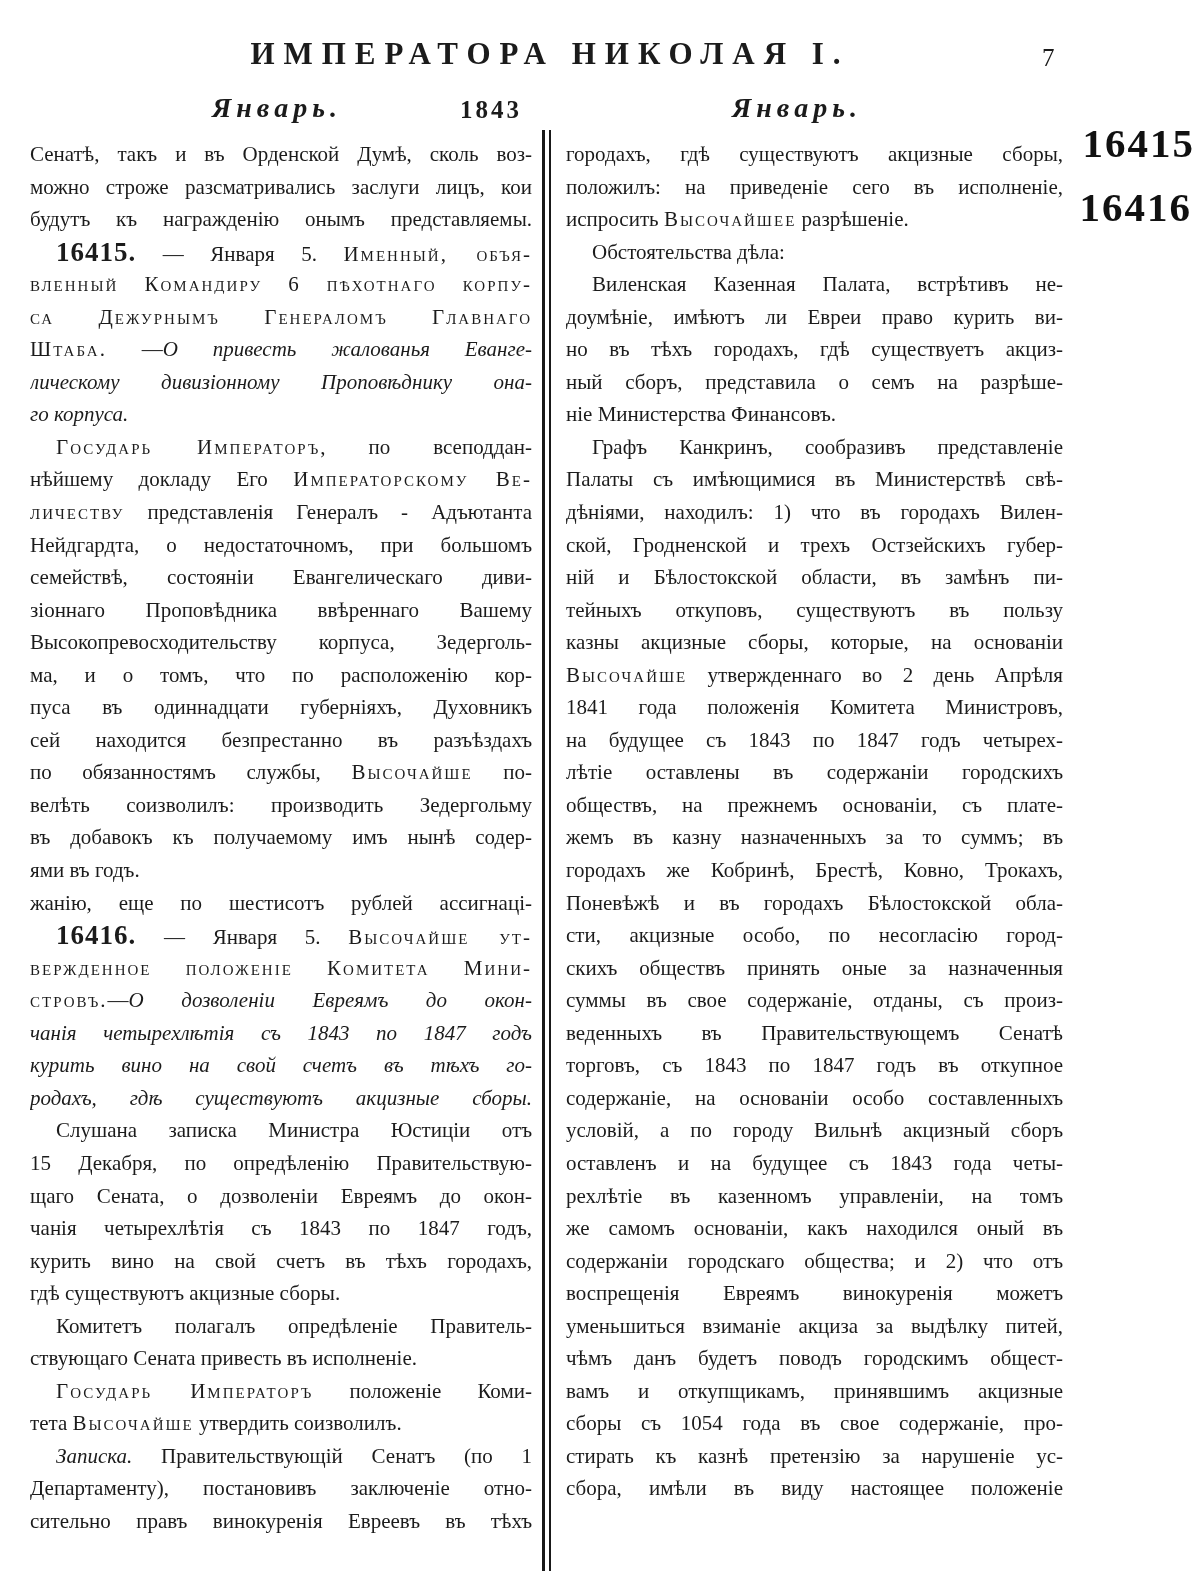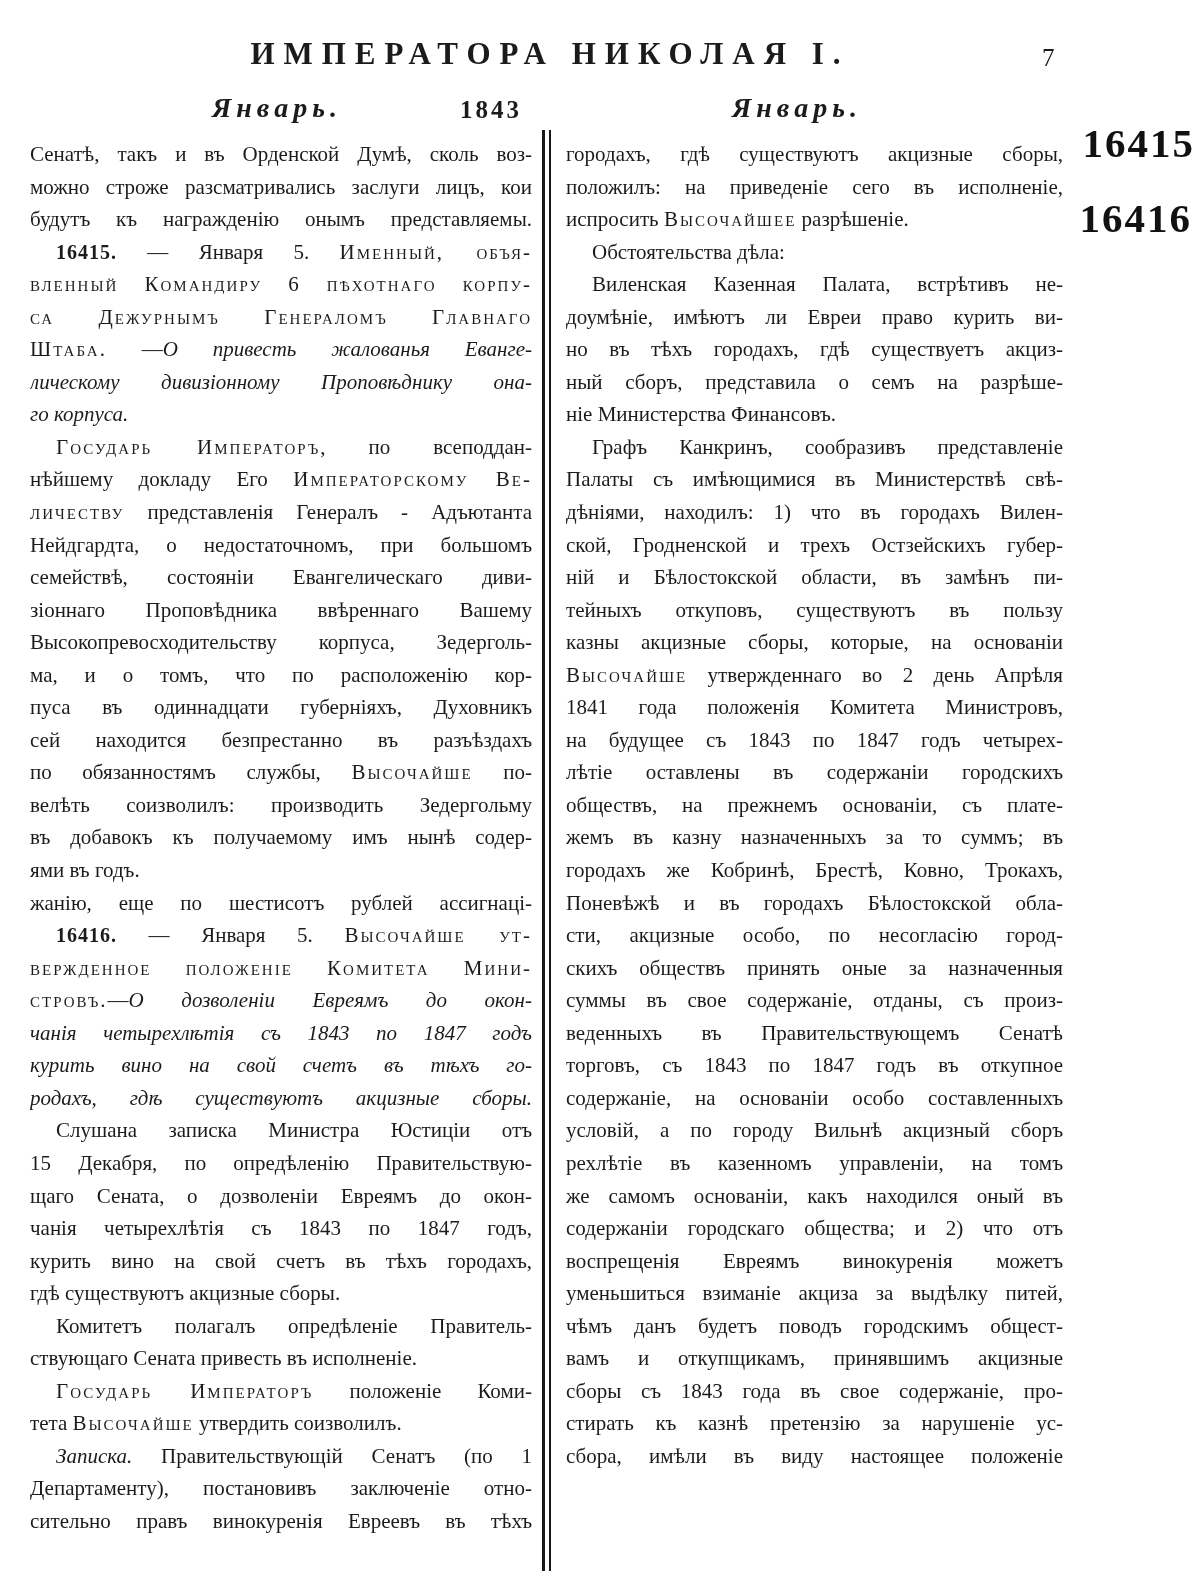--- a/index.html
+++ b/index.html
@@ -23,27 +23,27 @@
   .col-left{left:30px;width:502px;}
   .col-right{left:566px;width:497px;}
   .line{
     font-size:21px;line-height:32.55px;height:32.55px;overflow:hidden;
     text-align:justify;text-align-last:justify;white-space:nowrap;
   }
   .line.short{text-align-last:left;}
   .line.indent{text-indent:26px;}
   .sc{font-variant:small-caps;letter-spacing:2px;}
   .it{font-style:italic;}
-  .entry-num{font-weight:bold;font-size:20px;letter-spacing:1px;}
+  .entry-num{font-weight:bold;font-size:27px;letter-spacing:1px;}
   .margin-num{
     position:absolute;font-weight:bold;font-size:41px;letter-spacing:2px;
     line-height:1;color:#111;
   }
   .mn1{top:123px;right:5px;}
-  .mn2{top:198px;right:8px;}
+  .mn2{top:187px;right:8px;}
 </style>
 </head>
 <body>
 
 <div class="page">
 
   <div class="title">ИМПЕРАТОРА НИКОЛАЯ I.</div>
   <div class="pagenum">7</div>
 
   <div class="month-left">Январь.</div>
@@ -122,28 +122,29 @@
       <div class="line"><span>жемъ въ казну назначенныхъ за то суммъ; въ</span></div>
       <div class="line"><span>городахъ же Кобринѣ, Брестѣ, Ковно, Трокахъ,</span></div>
       <div class="line"><span>Поневѣжѣ и въ городахъ Бѣлостокской обла-</span></div>
       <div class="line"><span>сти, акцизные особо, по несогласію город-</span></div>
       <div class="line"><span>скихъ обществъ принять оные за назначенныя</span></div>
       <div class="line"><span>суммы въ свое содержаніе, отданы, съ произ-</span></div>
       <div class="line"><span>веденныхъ въ Правительствующемъ Сенатѣ</span></div>
       <div class="line"><span>торговъ, съ 1843 по 1847 годъ въ откупное</span></div>
       <div class="line"><span>содержаніе, на основаніи особо составленныхъ</span></div>
       <div class="line"><span>условій, а по городу Вильнѣ акцизный сборъ</span></div>
+      <div class="line"><span>оставленъ и на будущее съ 1843 года четы-</span></div>
       <div class="line"><span>рехлѣтіе въ казенномъ управленіи, на томъ</span></div>
       <div class="line"><span>же самомъ основаніи, какъ находился оный въ</span></div>
       <div class="line"><span>содержаніи городскаго общества; и 2) что отъ</span></div>
       <div class="line"><span>воспрещенія Евреямъ винокуренія можетъ</span></div>
       <div class="line"><span>уменьшиться взиманіе акциза за выдѣлку питей,</span></div>
       <div class="line"><span>чѣмъ данъ будетъ поводъ городскимъ общест-</span></div>
       <div class="line"><span>вамъ и откупщикамъ, принявшимъ акцизные</span></div>
-      <div class="line"><span>сборы съ 1843 года въ свое содержаніе, про-</span></div>
+      <div class="line"><span>сборы съ 1054 года въ свое содержаніе, про-</span></div>
       <div class="line"><span>стирать къ казнѣ претензію за нарушеніе ус-</span></div>
       <div class="line"><span>сбора, имѣли въ виду настоящее положеніе</span></div>
     </div>
 
   <div class="margin-num mn1">16415</div>
   <div class="margin-num mn2">16416</div>
 
 </div>
 
 </body></html>

